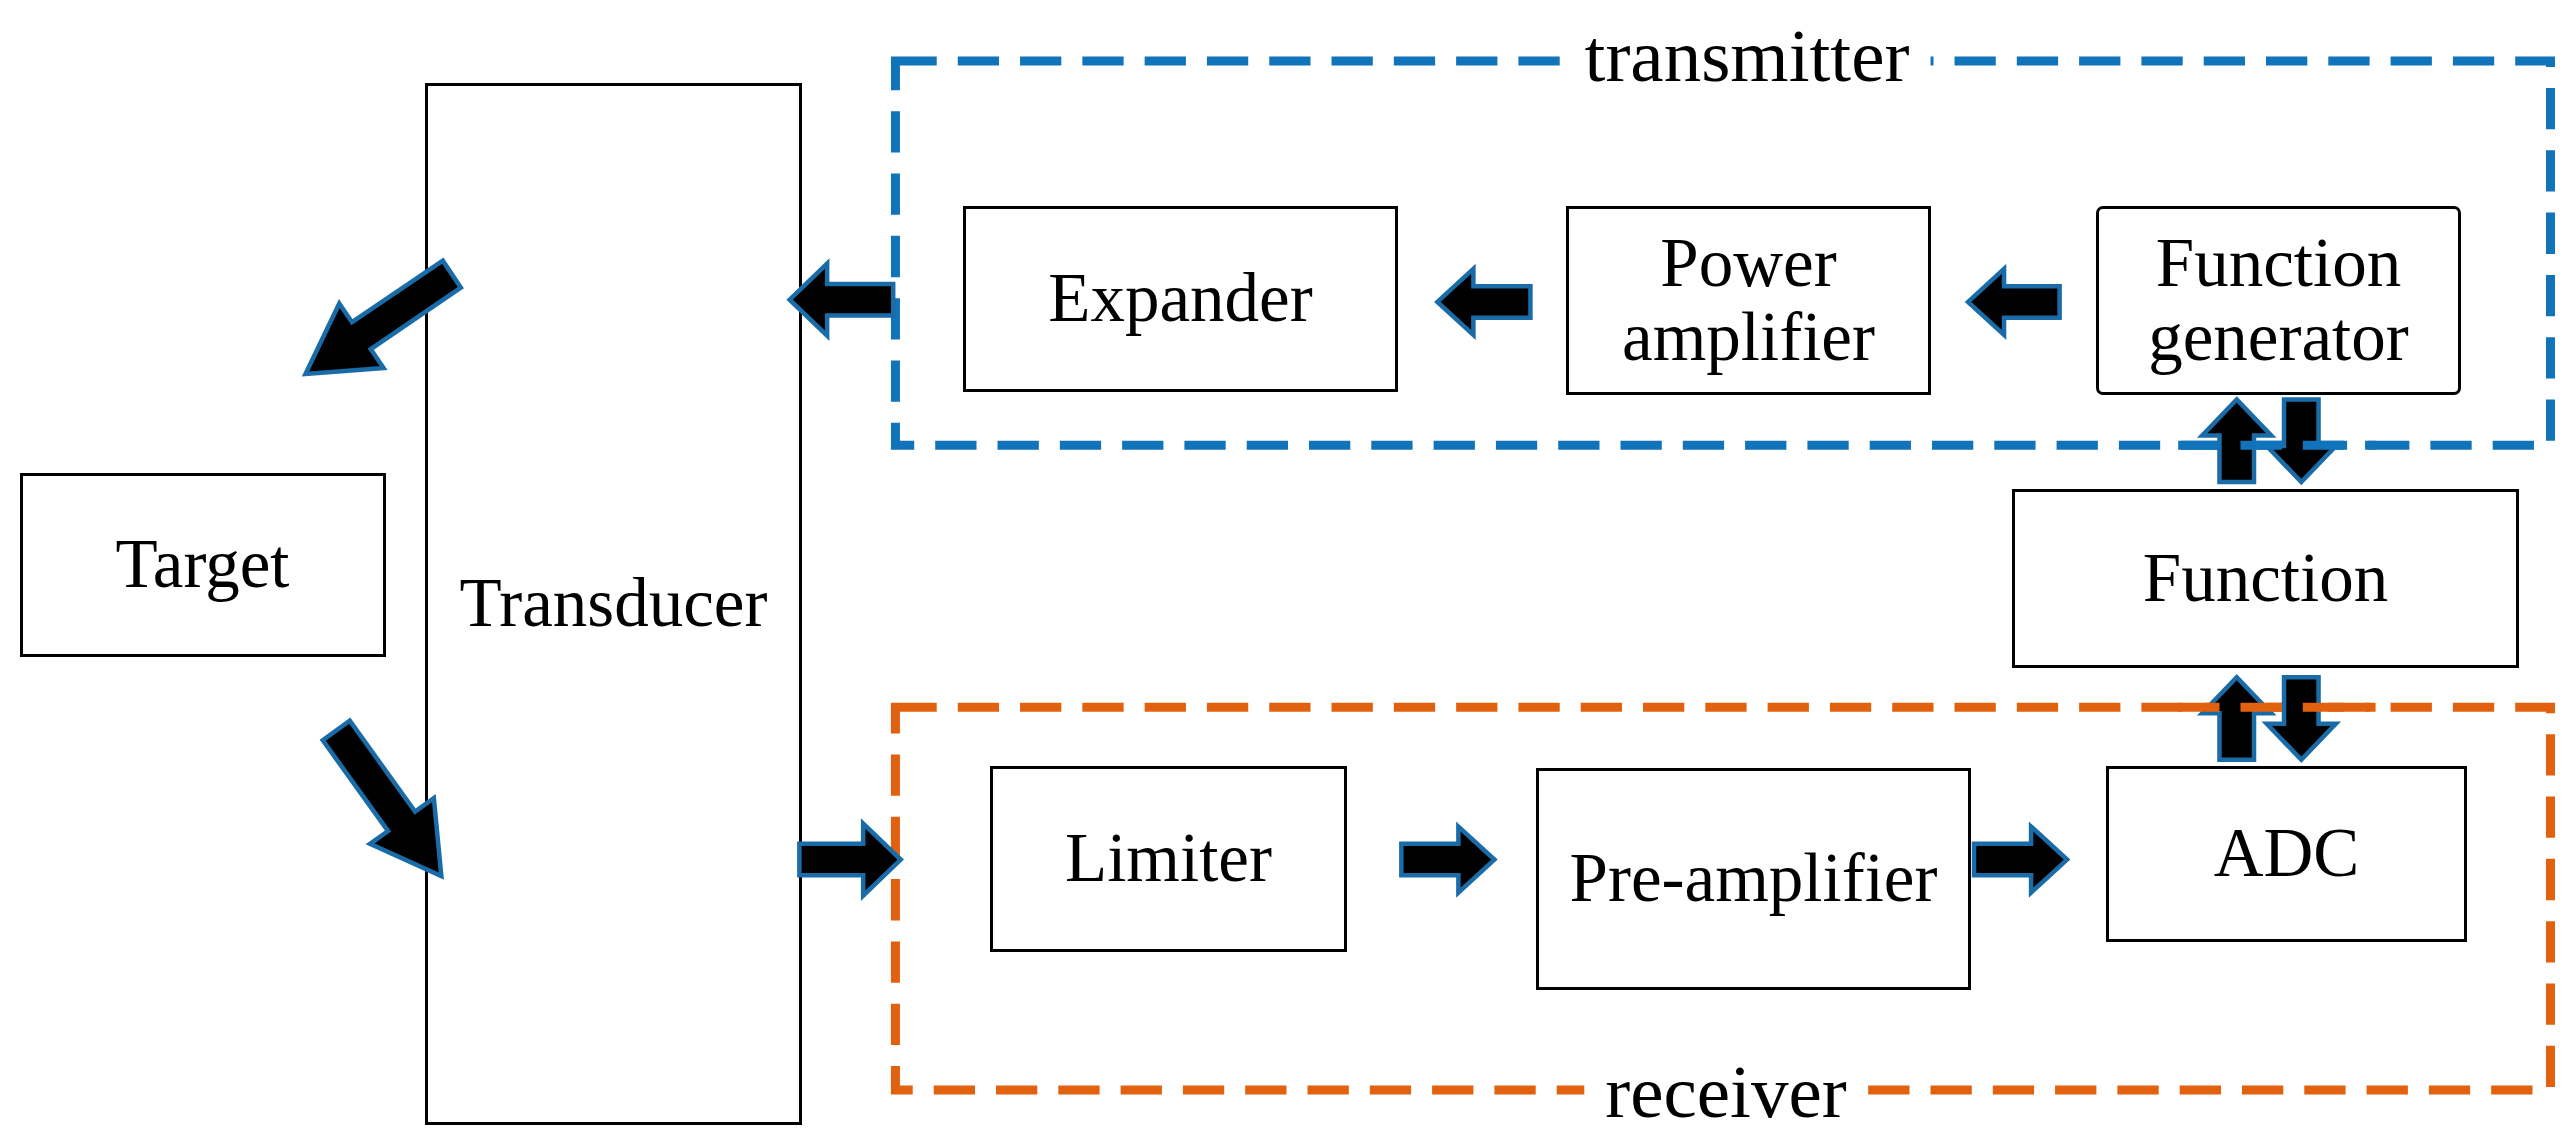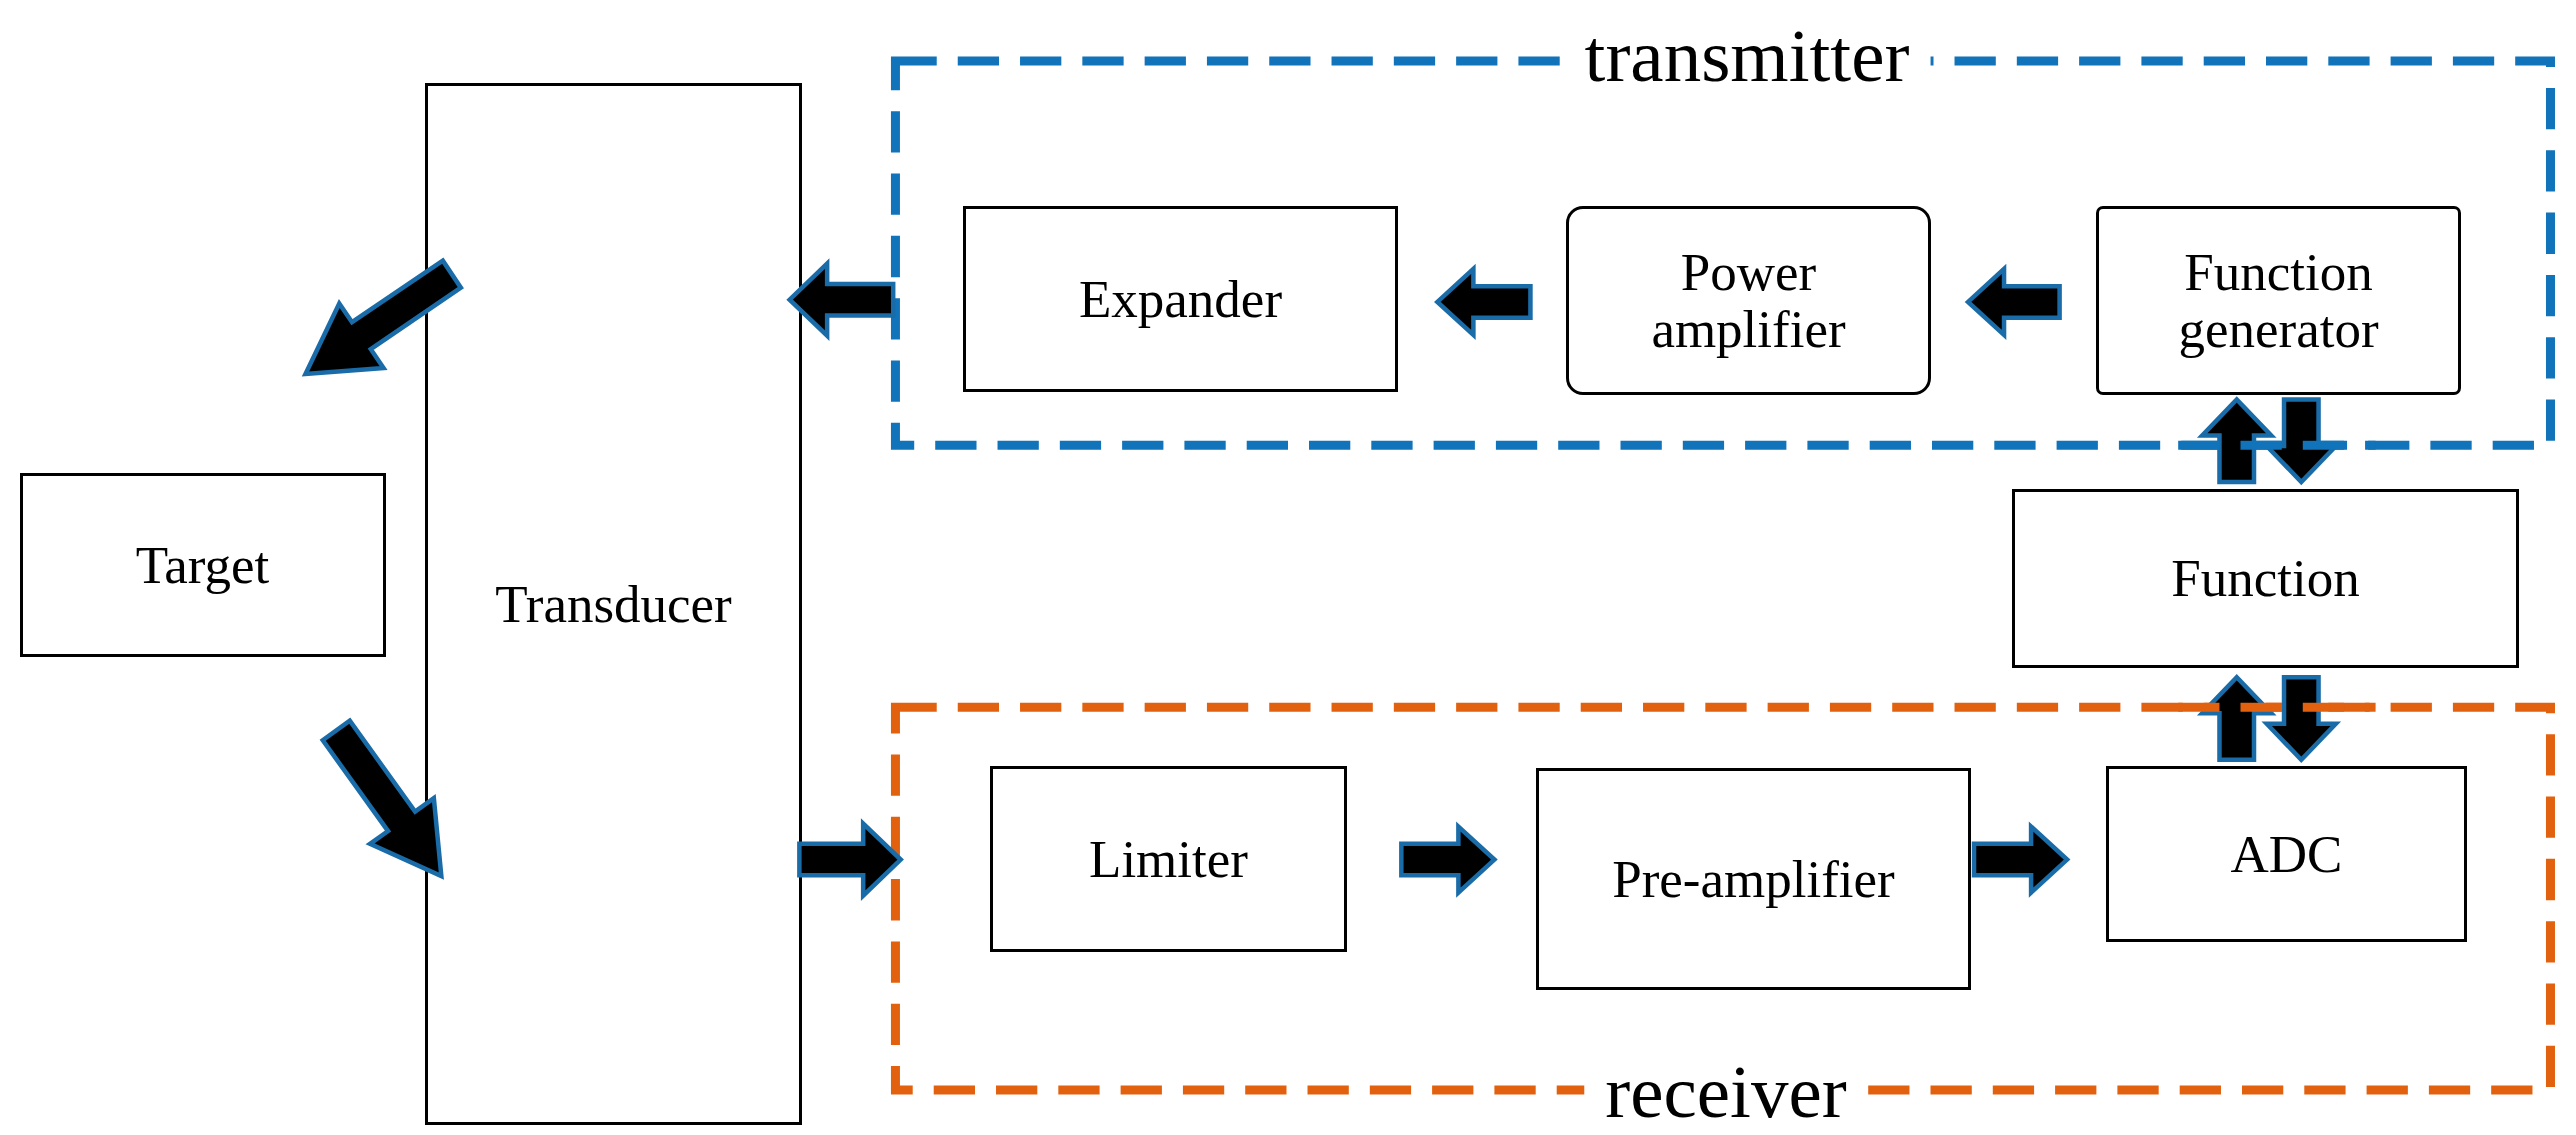--- a/index.html
+++ b/index.html
@@ -19,29 +19,29 @@
     font-family:"Liberation Serif","DejaVu Serif",serif;
     color:var(--text);
     overflow:hidden;
   }
   .box{
     position:absolute;
     border:3.8px solid var(--box-border);
     background:#fff;
     display:flex;align-items:center;justify-content:center;
     text-align:center;
-    font-size:53px;line-height:1.07;
+    font-size:69px;line-height:1.07;
     box-sizing:border-box;
     z-index:1;
     padding:0 15px;
   }
   #box-target      {left:19.5px;  top:473px;  width:366px; height:184px;text-align:right;}
   #box-transducer  {left:425px; top:55px;   width:377px; height:1042px;padding:0 1.5px;margin-top:28px;}
   #box-expander    {left:963px;top:206px;  width:435px; height:186px;}
-  #box-power-amp   {left:1566px;top:206px;  width:365px; height:189px;border-radius:17px;}
+  #box-power-amp   {left:1566px;top:206px;  width:365px; height:189px;}
   #box-func-gen    {left:2096px;top:206px;  width:365px; height:189px;border-radius:7px;}
   #box-monitor     {left:2012px;top:489px;  width:507px; height:179px;}
   #box-limiter     {left:990px;top:766px; width:357px; height:186px;text-align:right;}
   #box-pre-amp     {left:1536px;top:768px; width:435px; height:222px;}
   #box-adc         {left:2106px;top:766px; width:361px; height:176px;}
 
   #overlay{
     position:absolute;left:0;top:0;width:2576px;height:1136px;
     z-index:2;pointer-events:none;
   }

